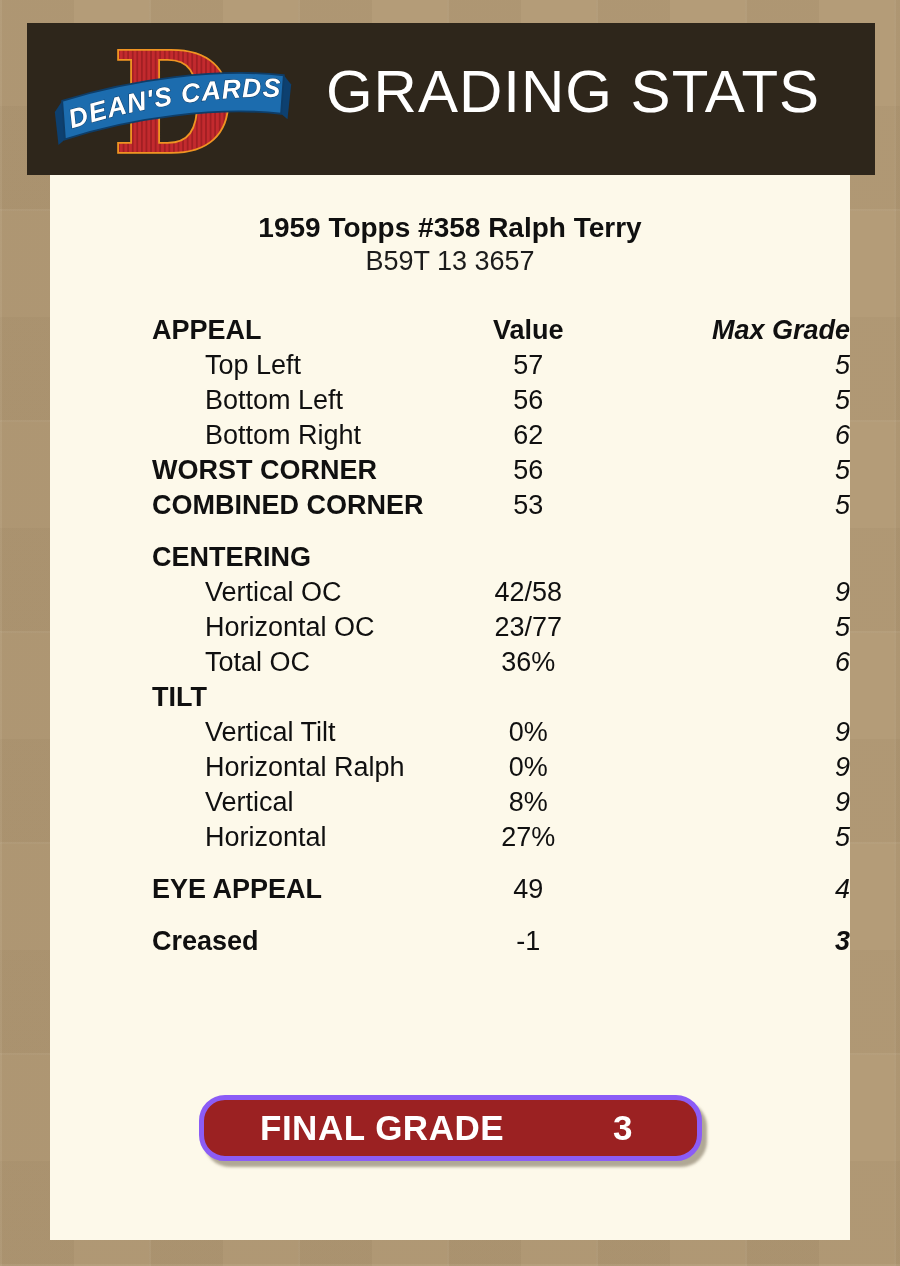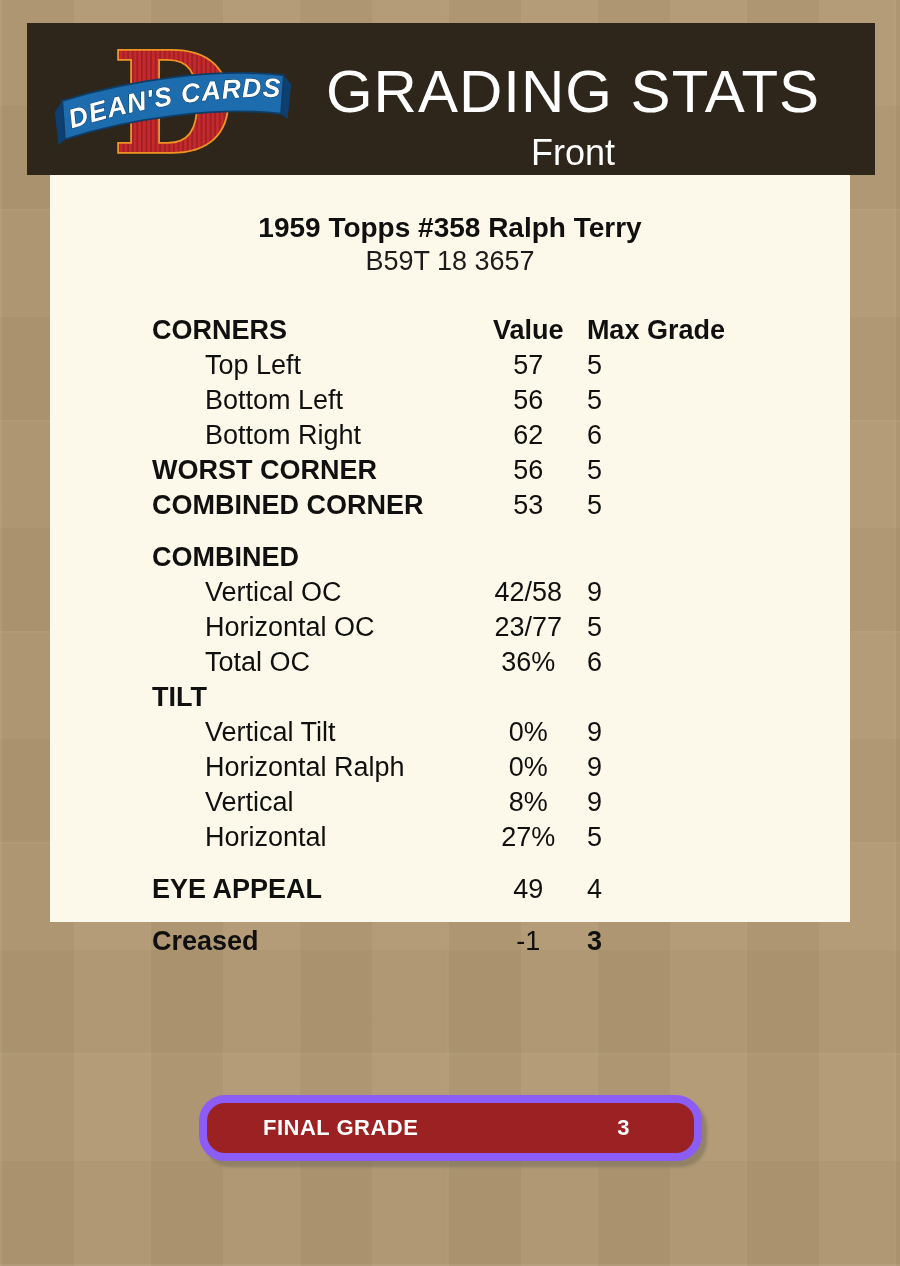--- a/index.html
+++ b/index.html
@@ -14,43 +14,43 @@
       repeating-linear-gradient(90deg, rgba(96,74,43,.07) 0 74px, transparent 74px 149px),
       repeating-linear-gradient(0deg, rgba(96,74,43,.05) 0 105px, transparent 105px 211px);
   }
   
   .topbar{position:absolute;left:27px;top:23px;width:848px;height:152px;background:#2e261b;}
   .logo{position:absolute;left:26px;top:10px;width:240px;height:134px;}
   .titles{position:absolute;left:244px;right:0;top:0;height:100%;text-align:center;color:#ffffff;}
   .t1{font-size:60px;line-height:58px;margin-top:40px;letter-spacing:1px;font-weight:400;}
   .t2{font-size:36px;line-height:40px;margin-top:12px;font-weight:400;}
   
-  .panel{position:absolute;left:50px;top:175px;width:800px;height:747px;background:#fdf9ea;}
+  .panel{position:absolute;left:50px;top:175px;width:800px;height:1065px;background:#fdf9ea;}
   .card-title{position:absolute;top:37px;left:0;width:100%;text-align:center;
     font-size:28px;font-weight:bold;color:#101010;}
   .card-id{position:absolute;top:71px;left:0;width:100%;text-align:center;
     font-size:27px;color:#1c1c1c;}
   
   table.stats{position:absolute;top:138px;left:102px;border-collapse:collapse;table-layout:fixed;}
   table.stats td{font-size:27px;color:#101010;height:35px;line-height:35px;padding:0;
     white-space:nowrap;overflow:visible;}
   td.lab{text-align:left;}
   td.lab.ind{padding-left:53px;}
   td.val{text-align:center;padding-right:20px;}
   td.val.hdr{padding-right:0;}
-  td.max{text-align:left;}
+  td.max{text-align:right;font-style:italic;}
   .b{font-weight:bold;}
   .red{color:#8e2123;}
   tr.spacer td{height:17px;line-height:17px;}
   
   .final{position:absolute;left:149px;top:920px;width:503px;height:66px;box-sizing:border-box;
-    background:#9b2122;border:8px solid #8b5cf6;border-radius:26px;
+    background:#9b2122;border:5px solid #8b5cf6;border-radius:26px;
     box-shadow:5px 6px 3px rgba(125,113,92,.6);
     display:flex;align-items:center;justify-content:space-between;
-    padding:0 64px 0 56px;color:#ffffff;font-size:22px;font-weight:bold;letter-spacing:.5px;}
+    padding:0 64px 0 56px;color:#ffffff;font-size:35px;font-weight:bold;letter-spacing:.5px;}
 </style>
 </head>
 <body>
 
 <div class="canvas">
 
   <header class="topbar">
     <div class="logo">
       <svg viewBox="-6 0 262 138" width="240" height="134">
         <defs>
@@ -64,37 +64,36 @@
         <path d="M246,42 L254,52 L250,90 L243,84 Z" fill="#0d4070"></path>
         <path d="M4,70 C80,46 175,34 246,42 L243,84 C175,76 80,88 7,112 Z" fill="#1c6cae" stroke="#0e3d68" stroke-width="2"></path>
         <path id="ribTextPath" d="M12,101 C80,78 175,63 242,66" fill="none"></path>
         <text font-family="'Liberation Sans',sans-serif" font-weight="bold" font-style="italic" font-size="29" fill="#ffffff" stroke="#0e3d68" stroke-width="1.1" paint-order="stroke" letter-spacing="1">
           <textPath href="#ribTextPath" startOffset="3">DEAN'S CARDS</textPath>
         </text>
       </svg>
     </div>
     <div class="titles">
       <div class="t1">GRADING STATS</div>
-      <div class="t2">Front</div>
     </div>
   </header>
 
   <main class="panel">
     <div class="card-title">1959 Topps #358 Ralph Terry</div>
-    <div class="card-id">B59T 18 3657</div>
+    <div class="card-id">B59T 13 3657</div>
 
     <table class="stats">
       <colgroup>
           <col style="width:320px">
           <col style="width:120px">
           <col style="width:270px">
         </colgroup>
       <tbody>
           <tr>
-            <td class="lab b">CORNERS</td>
+            <td class="lab b">APPEAL</td>
             <td class="val b hdr">Value</td>
             <td class="max b">Max Grade</td>
           </tr>
           <tr>
             <td class="lab ind">Top Left</td>
             <td class="val">57</td>
             <td class="max">5</td>
           </tr>
           <tr>
             <td class="lab ind">Bottom Left</td>
@@ -113,21 +112,21 @@
           </tr>
           <tr>
             <td class="lab b">COMBINED CORNER</td>
             <td class="val">53</td>
             <td class="max">5</td>
           </tr>
           <tr class="spacer">
             <td colspan="3"></td>
           </tr>
           <tr>
-            <td class="lab b">COMBINED</td>
+            <td class="lab b">CENTERING</td>
             <td class="val"></td>
             <td class="max"></td>
           </tr>
           <tr>
             <td class="lab ind">Vertical OC</td>
             <td class="val">42/58</td>
             <td class="max">9</td>
           </tr>
           <tr>
             <td class="lab ind">Horizontal OC</td>

